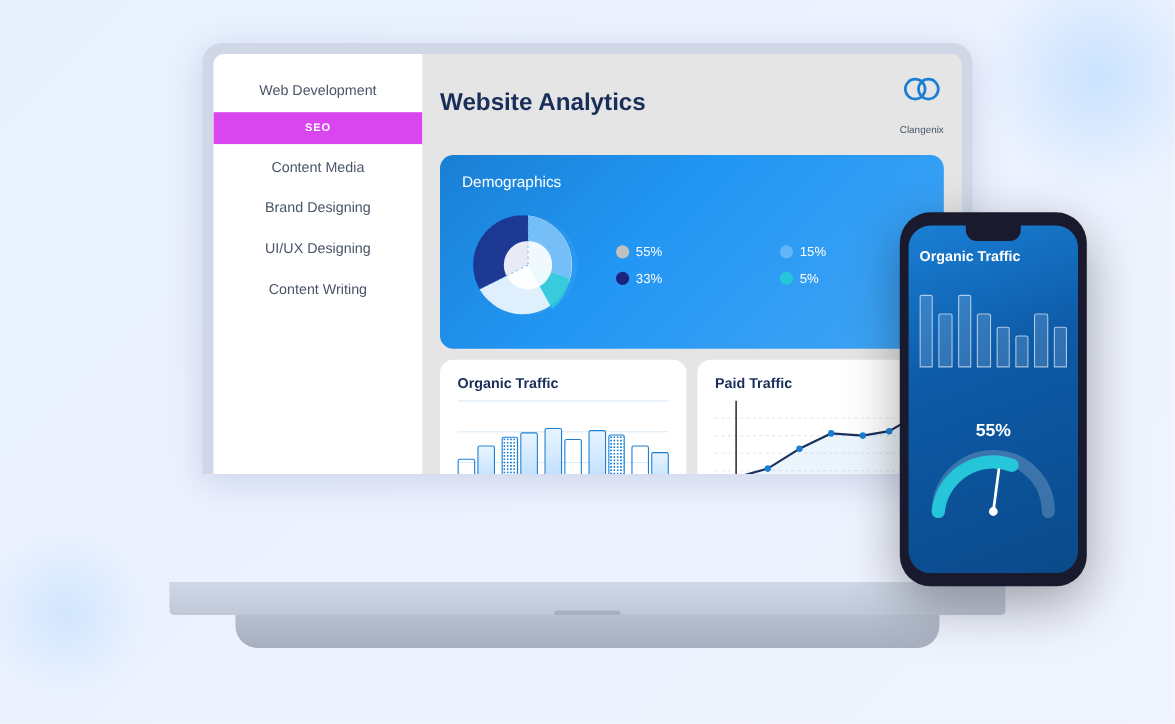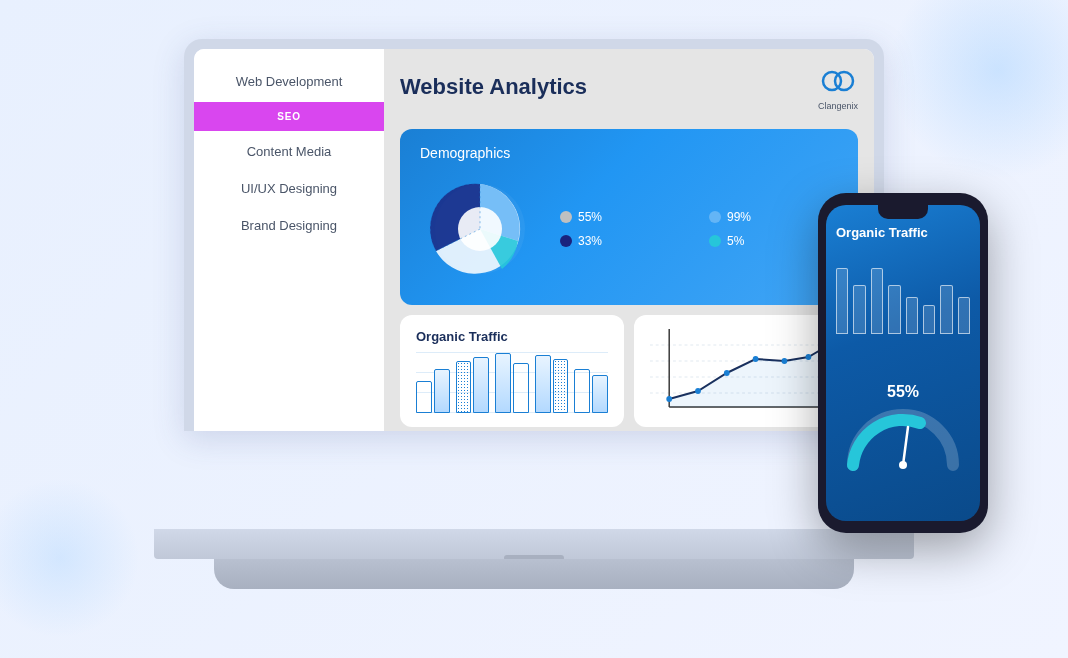--- a/index.html
+++ b/index.html
@@ -131,21 +131,21 @@
       flex-direction: column;
       align-items: center;
     }
     .logo-icon {
       width: 36px;
       height: 36px;
     }
     .logo-text {
       font-size: 9px;
       color: #4a5568;
-      margin-top: 2px;
+      margin-top: 14px;
     }
 
     
     .cards-grid {
       display: flex;
       flex-direction: column;
       gap: 10px;
       flex: 1;
     }
 
@@ -391,22 +391,23 @@
 
 <div class="laptop-wrapper">
   <div class="laptop-screen-outer">
     <div class="laptop-screen-inner">
       <div class="dashboard">
 
         <div class="sidebar">
           <div class="sidebar-item">Web Development</div>
           <div class="sidebar-item active">SEO</div>
           <div class="sidebar-item">Content Media</div>
+          <div class="sidebar-item">Brand Designing</div>
           <div class="sidebar-item">UI/UX Designing</div>
-          <div class="sidebar-item">Brand Designing</div>
+          <div class="sidebar-item">Content Writing</div>
         </div>
 
         <div class="main-content">
 
           <div class="header">
             <h1 class="page-title">Website Analytics</h1>
             <div class="logo-area">
               <svg class="logo-icon" viewBox="0 0 36 36" fill="none">
                 <ellipse cx="12" cy="18" rx="9" ry="9" stroke="#1a7fd4" stroke-width="2.5" fill="none"></ellipse>
                 <ellipse cx="24" cy="18" rx="9" ry="9" stroke="#1a7fd4" stroke-width="2.5" fill="none"></ellipse>
@@ -441,21 +442,21 @@
                     </svg>
                   </div>
 
                   <div class="legend">
                     <div class="legend-item">
                       <div class="legend-dot" style="background:#c0c0c0;"></div>
                       <span>55%</span>
                     </div>
                     <div class="legend-item">
                       <div class="legend-dot" style="background:#64b5f6;"></div>
-                      <span>99%</span>
+                      <span>15%</span>
                     </div>
                     <div class="legend-item">
                       <div class="legend-dot" style="background:#1a237e;"></div>
                       <span>33%</span>
                     </div>
                     <div class="legend-item">
                       <div class="legend-dot" style="background:#26c6da;"></div>
                       <span>5%</span>
                     </div>
                   </div>
@@ -494,20 +495,21 @@
                     </div>
                     <div style="display:flex;align-items:flex-end;gap:2px;flex:1;height:80px;">
                       <div class="bar bar-outline" style="height:55%;flex:1;"></div>
                       <div class="bar bar-filled" style="height:48%;flex:1;"></div>
                     </div>
                   </div>
                 </div>
               </div>
 
               <div class="traffic-card">
+                <div class="traffic-card-title">Paid Traffic</div>
                 <div class="line-chart-wrapper">
                   <svg width="100%" height="80" viewBox="0 0 200 80" preserveAspectRatio="none">
 
                     <line x1="0" y1="16" x2="200" y2="16" stroke="#e0e8f0" stroke-width="1" stroke-dasharray="3,3"></line>
                     <line x1="0" y1="32" x2="200" y2="32" stroke="#e0e8f0" stroke-width="1" stroke-dasharray="3,3"></line>
                     <line x1="0" y1="48" x2="200" y2="48" stroke="#e0e8f0" stroke-width="1" stroke-dasharray="3,3"></line>
                     <line x1="0" y1="64" x2="200" y2="64" stroke="#e0e8f0" stroke-width="1" stroke-dasharray="3,3"></line>
 
                     <line x1="20" y1="0" x2="20" y2="78" stroke="#333" stroke-width="1.5"></line>
                     <line x1="20" y1="78" x2="200" y2="78" stroke="#333" stroke-width="1.5"></line>

